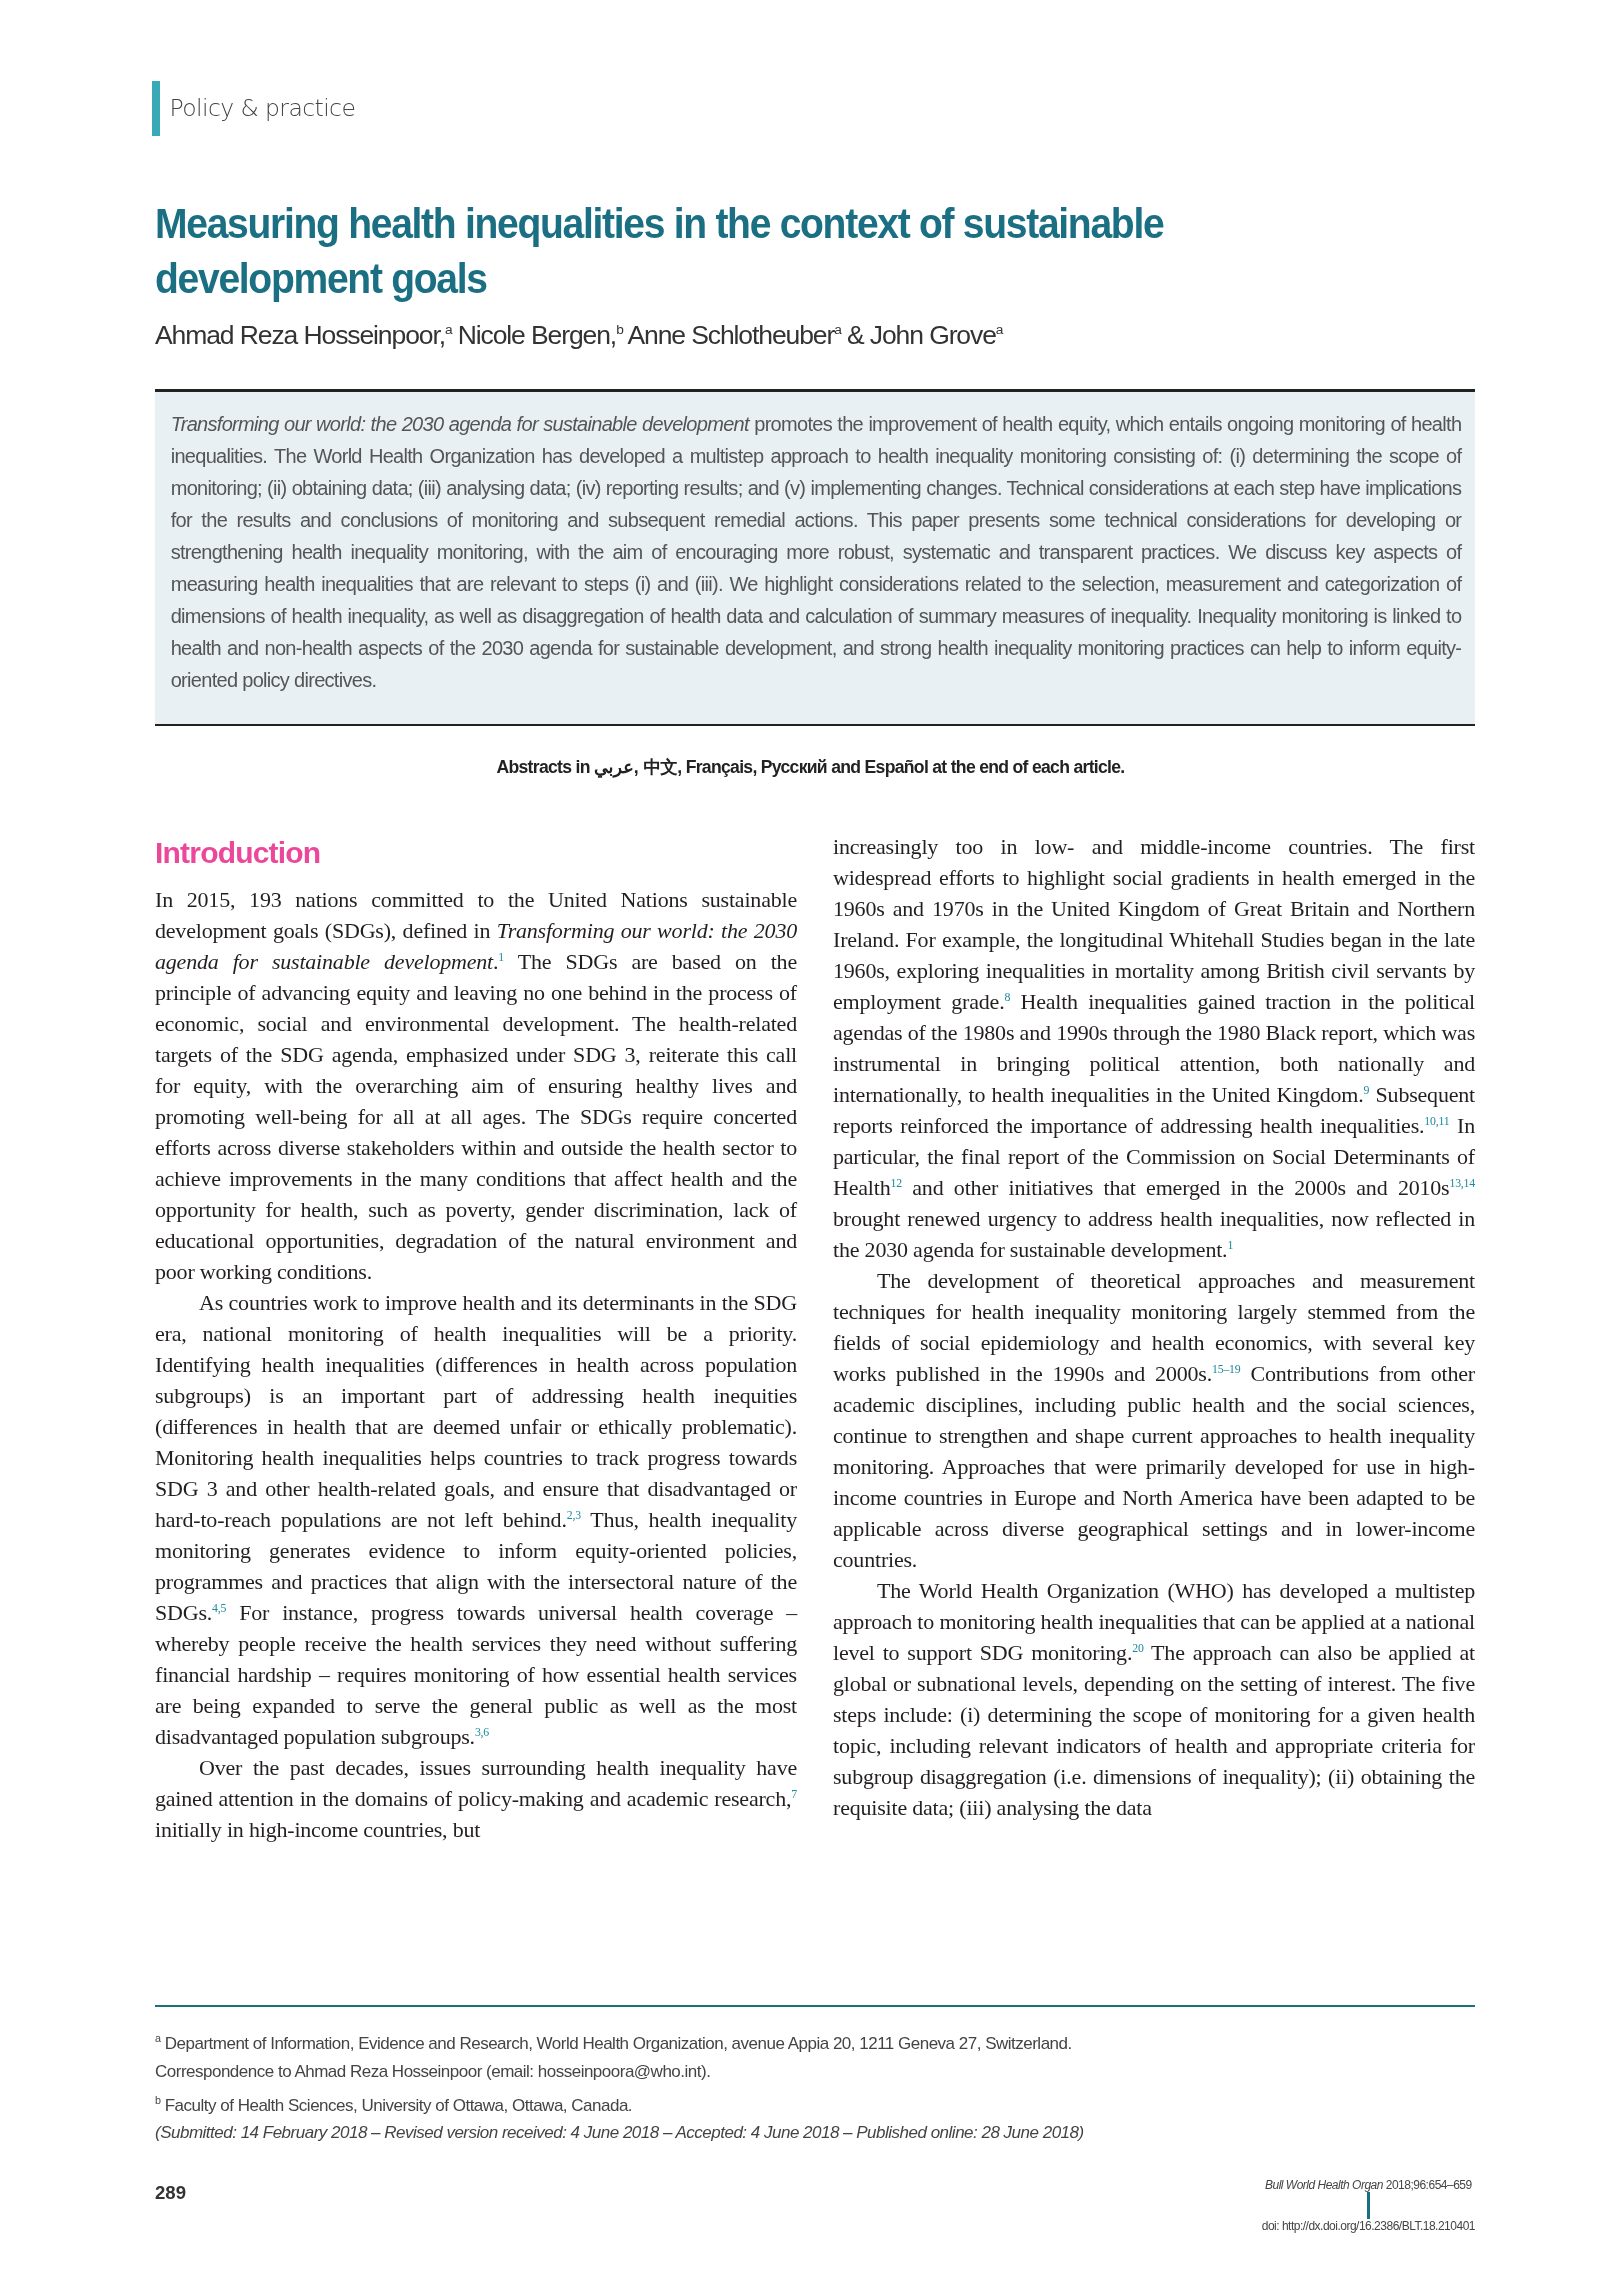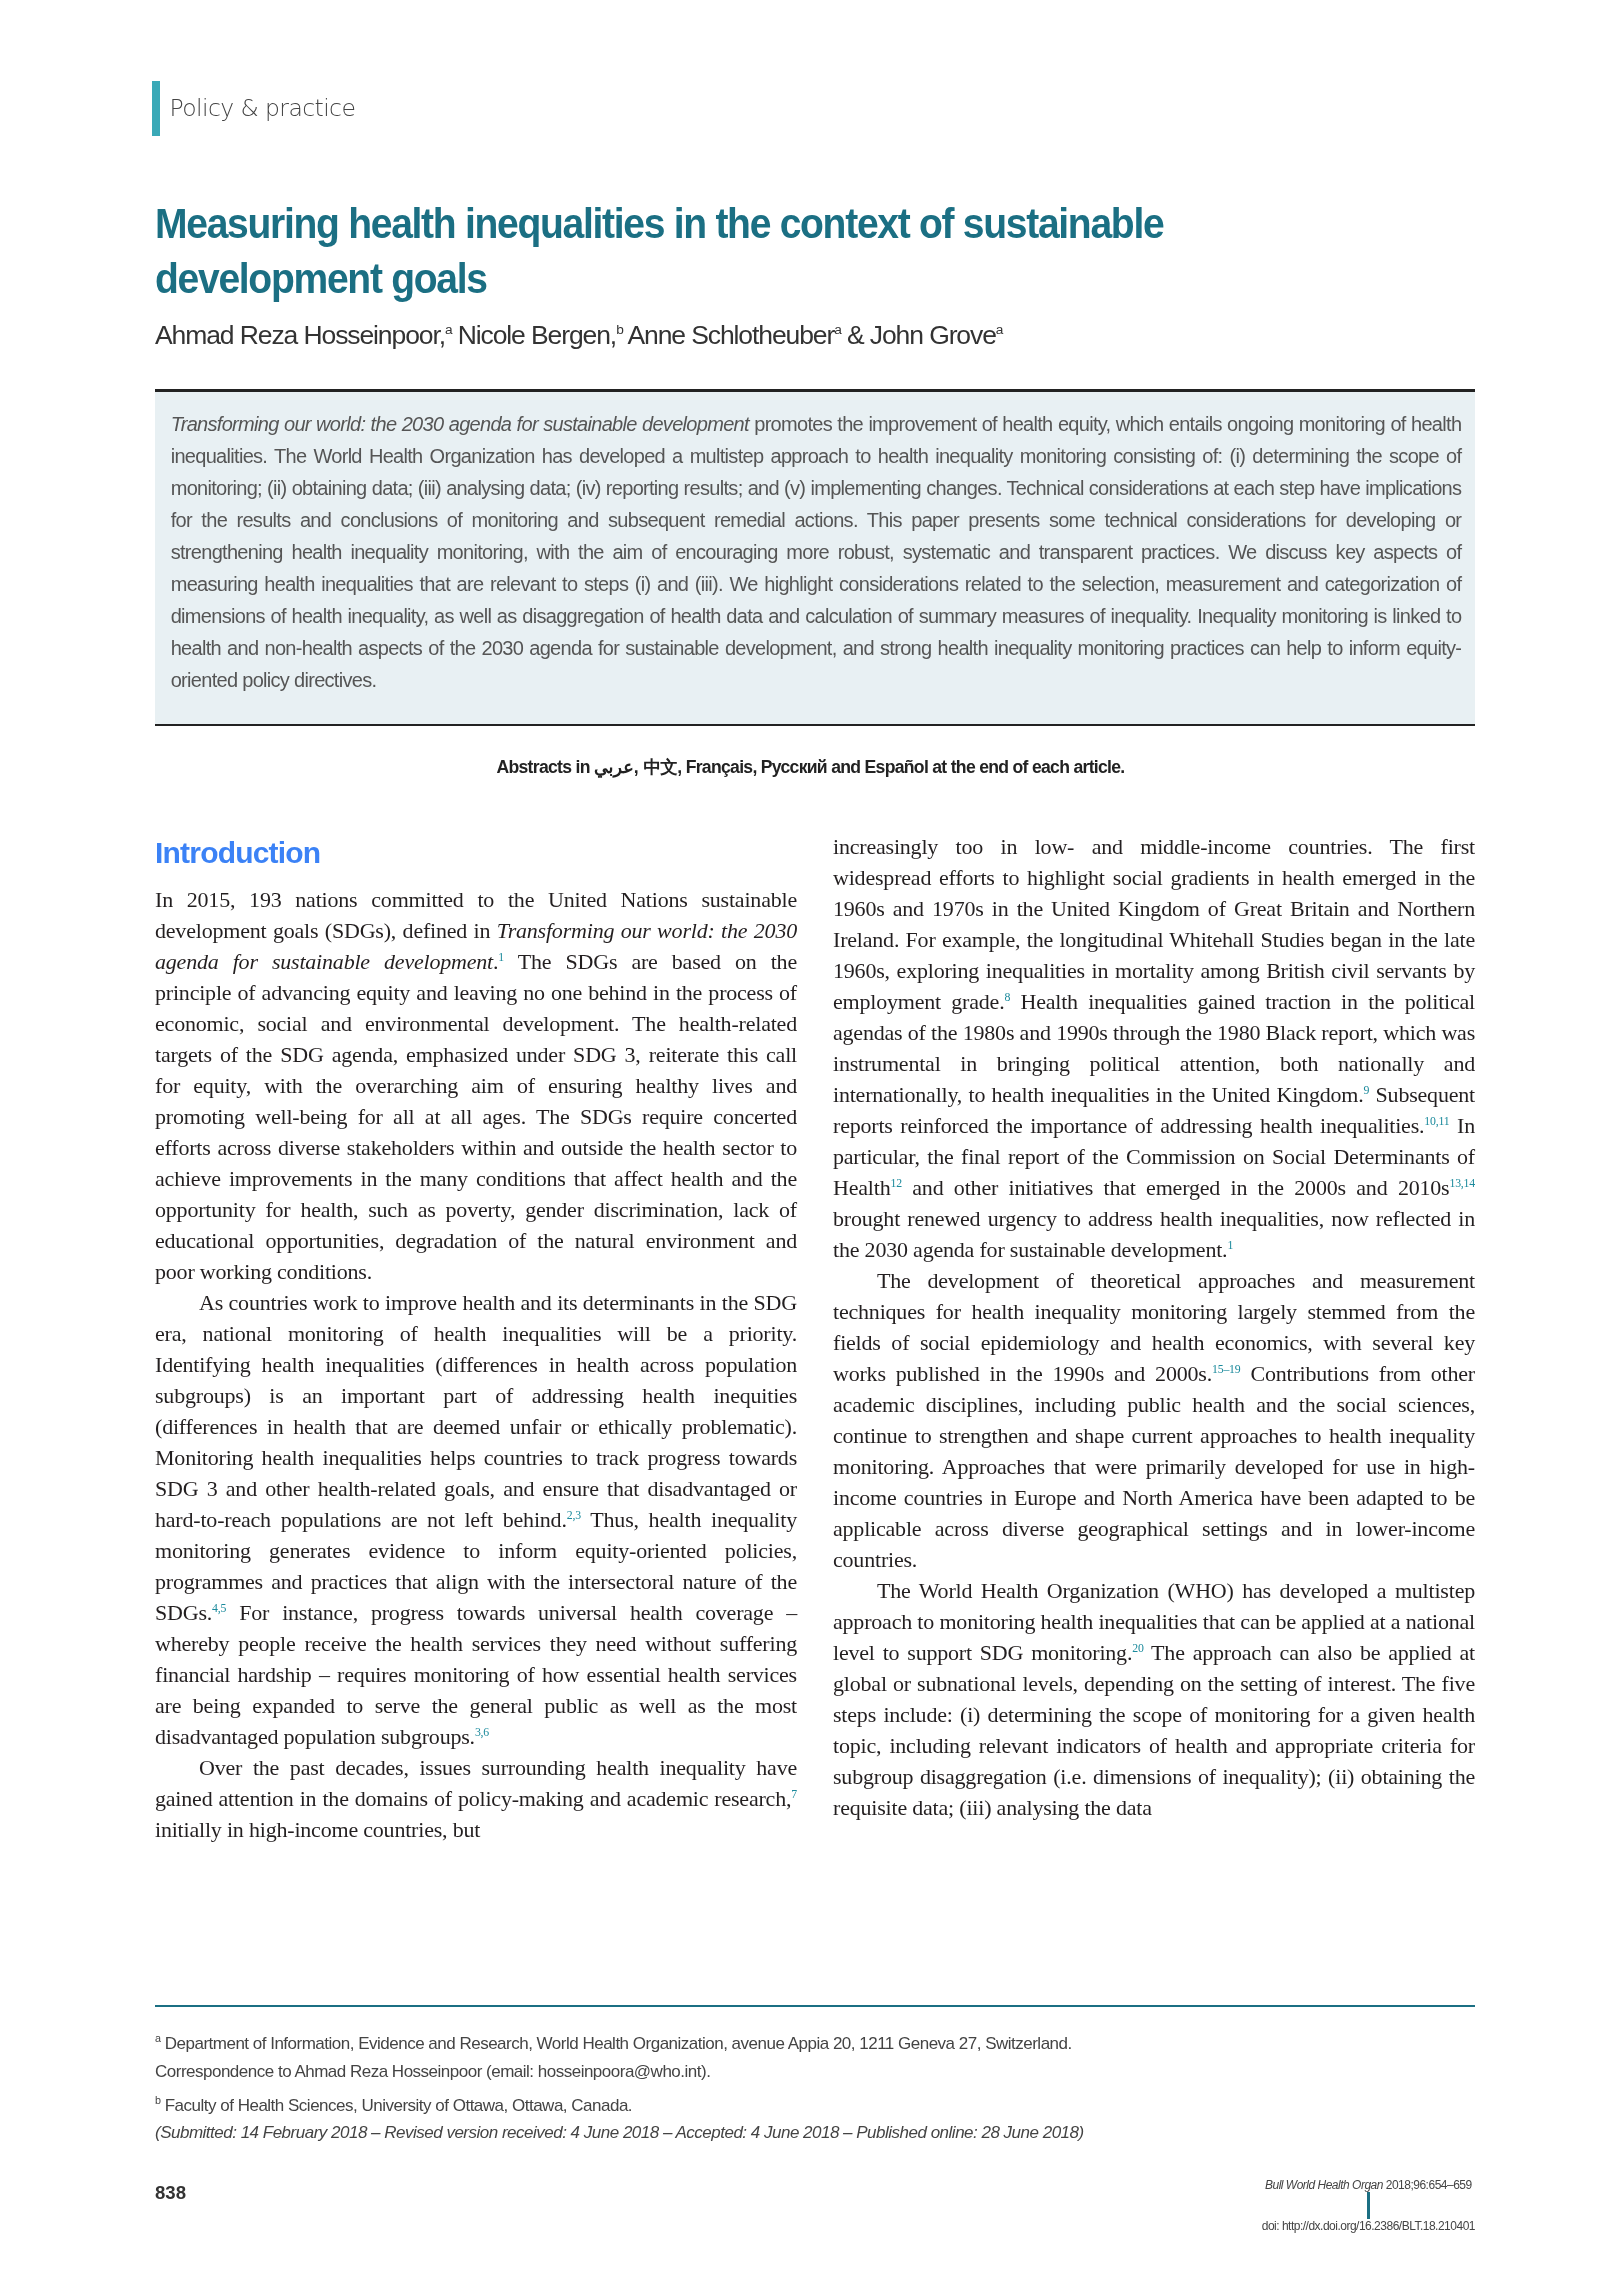--- a/index.html
+++ b/index.html
@@ -10,21 +10,21 @@
   .title { position: absolute; left: 155px; top: 196px; width: 1333px; font-family: "Liberation Sans", sans-serif; font-weight: bold; font-size: 42px; line-height: 55px; color: #1b6f83; letter-spacing: -1.4px; transform: scaleX(0.93); transform-origin: left top; }
   .authors { position: absolute; left: 155px; top: 320px; font-family: "Liberation Sans", sans-serif; font-size: 26.5px; color: #333; letter-spacing: -1.1px; }
   .authors sup { font-size: 13.7px; }
   .abstract { position: absolute; left: 155px; top: 389px; width: 1320px; height: 337px; background: #e8f0f3; border-top: 3.9px solid #222; border-bottom: 2.9px solid #222; box-sizing: border-box; padding: 15.7px 13.7px 9.8px 15.7px; }
   .abstract p { margin: 0; font-family: "Liberation Sans", sans-serif; font-size: 20px; line-height: 32px; color: #555; text-align: justify; letter-spacing: -0.7px; }
   .abstract em { font-style: italic; }
   .langs { position: absolute; left: 0; width: 1621px; top: 755px; text-align: center; font-family: "Liberation Sans", sans-serif; font-weight: bold; font-size: 17.6px; color: #222; letter-spacing: -0.7px; }
   .col { position: absolute; top: 833px; width: 642px; font-family: "Liberation Serif", serif; font-size: 22px; line-height: 31px; color: #231f20; text-align: justify; letter-spacing: -0.2px; }
   .col.left { left: 155px; }
   .col.right { left: 833px; top: 831px; }
-  .col h2 { margin: 0 0 11.8px 0; font-family: "Liberation Sans", sans-serif; font-weight: bold; font-size: 30px; line-height: 39px; color: #3b82f6; letter-spacing: -0.8px; }
+  .col h2 { margin: 0 0 11.8px 0; font-family: "Liberation Sans", sans-serif; font-weight: bold; font-size: 30px; line-height: 39px; color: #ec4899; letter-spacing: -0.8px; }
   .col p { margin: 0; }
   .col p.indent { text-indent: 44px; }
   .col sup { font-size: 11.8px; color: #1b8a9c; line-height: 0; }
   .foot-rule { position: absolute; left: 155px; top: 2005px; width: 1320px; height: 2px; background: #1b6f83; }
   .footnotes { position: absolute; left: 155px; top: 2024px; font-family: "Liberation Sans", sans-serif; font-size: 17px; line-height: 28px; color: #444; letter-spacing: -0.5px; }
   .footnotes sup { font-size: 10.8px; }
   .footnotes .dates { font-style: italic; }
   .page-num { position: absolute; left: 155px; top: 2182px; font-family: "Liberation Sans", sans-serif; font-weight: bold; font-size: 18.6px; color: #333; }
   .journal-ref { position: absolute; right: 146px; top: 2178px; display: flex; align-items: center; font-family: "Liberation Sans", sans-serif; font-size: 12px; color: #444; letter-spacing: -0.5px; flex-direction: column; }
   .journal-ref .cite { font-style: italic; }
@@ -69,20 +69,20 @@
 
 <div class="foot-rule"></div>
 
 <div class="footnotes">
   <div><sup>a</sup><span> Department of Information, Evidence and Research, World Health Organization, avenue Appia 20, 1211 Geneva 27, Switzerland.</span></div>
   <div>Correspondence to Ahmad Reza Hosseinpoor (email: hosseinpoora@who.int).</div>
   <div><sup>b</sup><span> Faculty of Health Sciences, University of Ottawa, Ottawa, Canada.</span></div>
   <div class="dates">(Submitted: 14 February 2018 – Revised version received: 4 June 2018 – Accepted: 4 June 2018 – Published online: 28 June 2018)</div>
 </div>
 
-<div class="page-num">838</div>
+<div class="page-num">289</div>
 
 <div class="journal-ref">
   <span class="cite"><span>Bull World Health Organ</span><span class="vol"> 2018;96:654–659</span></span>
   <span class="sep"></span>
   <span>doi: http://dx.doi.org/16.2386/BLT.18.210401</span>
 </div>
 
 
 </body></html>

